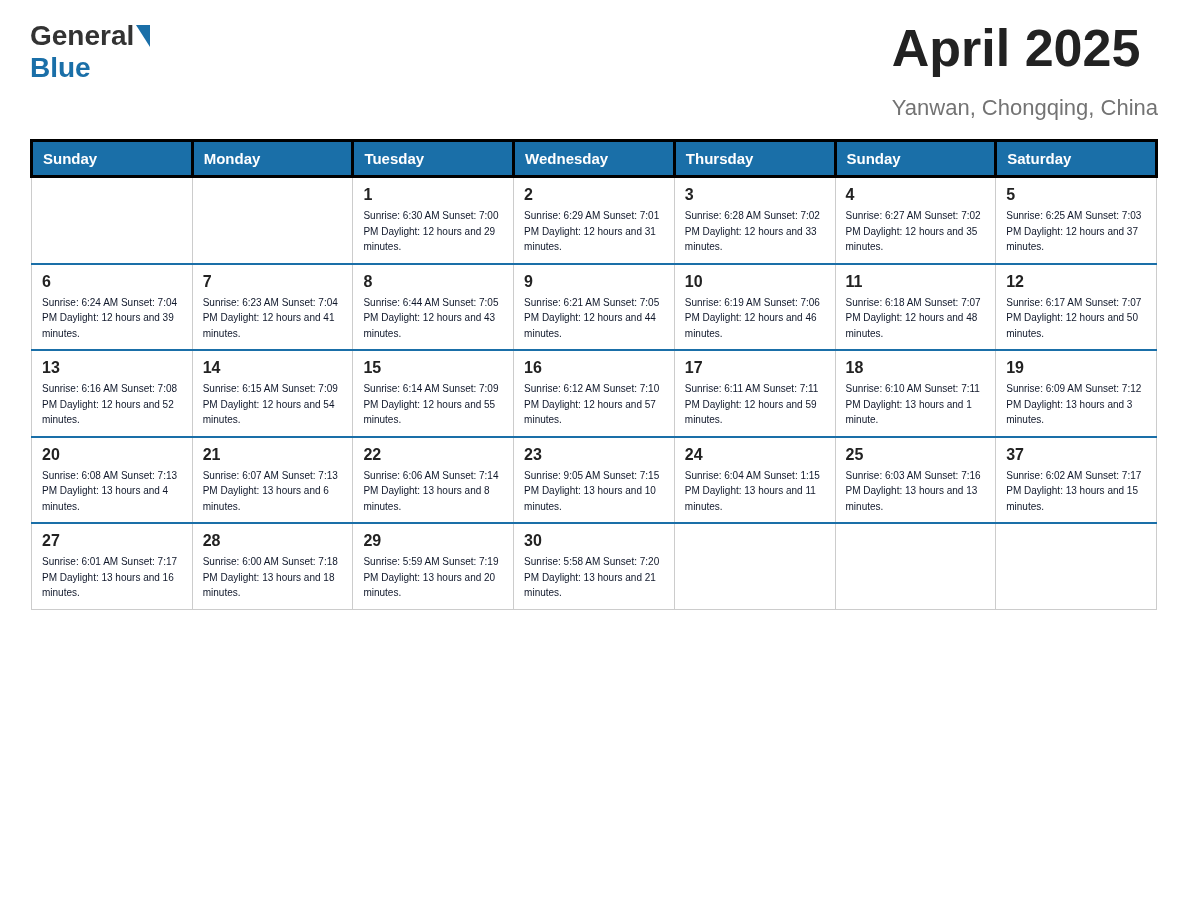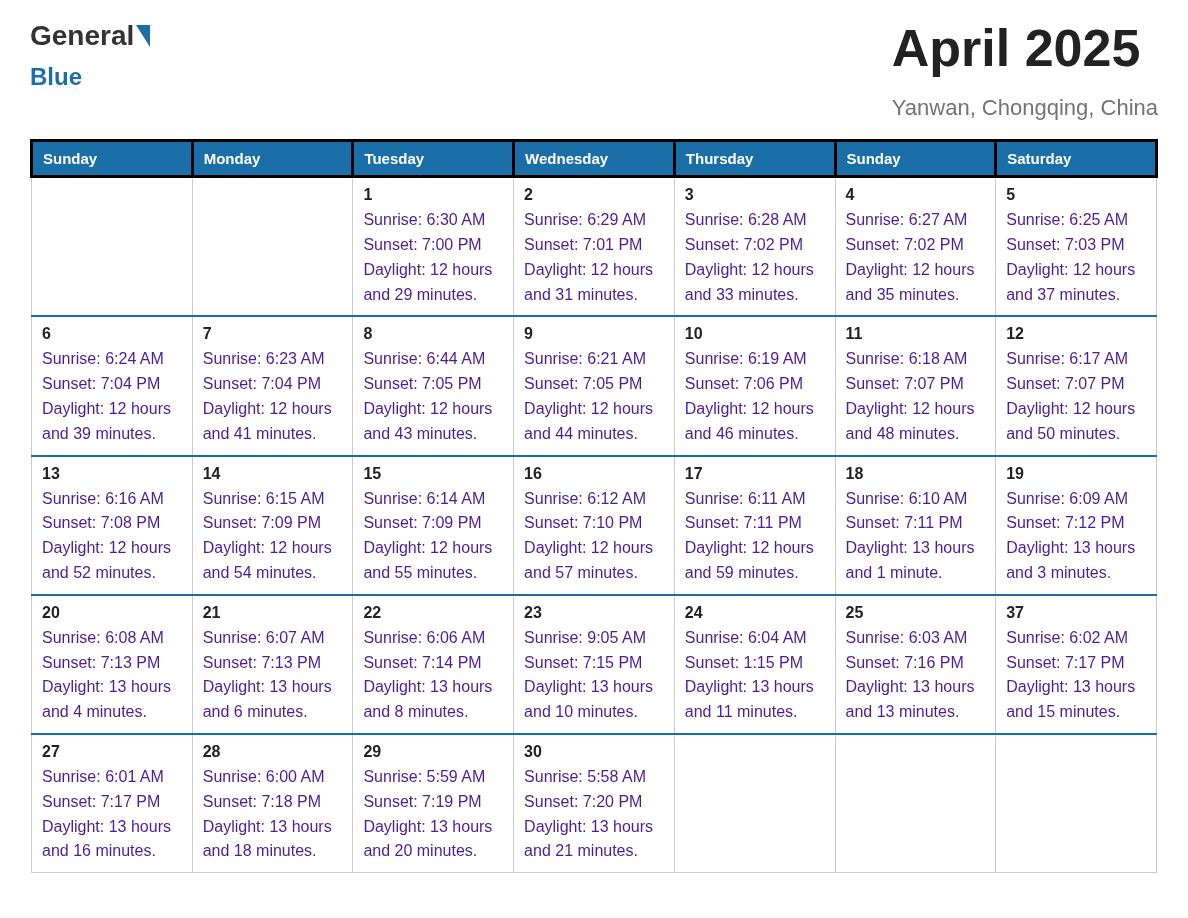--- a/index.html
+++ b/index.html
@@ -13,42 +13,41 @@
     .header {
       display: flex;
       justify-content: space-between;
       align-items: flex-start;
       margin-bottom: 18px;
     }
     .logo {
       display: flex;
       flex-direction: column;
       align-items: flex-start;
-      gap: 11px;
     }
     .logo-text {
       display: flex;
       align-items: center;
       font-size: 28px;
       font-weight: bold;
       color: #333;
     }
     .logo-general { color: #333; }
     .logo-triangle {
       width: 0;
       height: 0;
       border-left: 14px solid transparent;
       border-right: 0px solid transparent;
       border-top: 22px solid #1a6fa8;
       margin: 0 2px;
       display: inline-block;
     }
     .logo-blue {
       color: #1a6fa8;
-      font-size: 24px;
+      font-size: 28px;
       font-weight: bold;
     }
     .title-block {
     }
     .title-block h1 {
       font-size: 52px;
       font-weight: 900;
       color: #222;
       line-height: 1.1;
     }
@@ -82,22 +81,22 @@
       min-height: 110px;
     }
     .day-number {
       font-size: 16px;
       font-weight: bold;
       color: #222;
       display: block;
       margin-bottom: 4px;
     }
     .day-info {
-      font-size: 16px;
-      color: #4c1d95;
+      font-size: 10px;
+      color: #0f172a;
       line-height: 1.55;
     }
     .empty-cell {
       background: #fff;
     }
     tr.week-row td {
       border-top: 2px solid #1a6fa8;
     }
   </style>
 </head>

